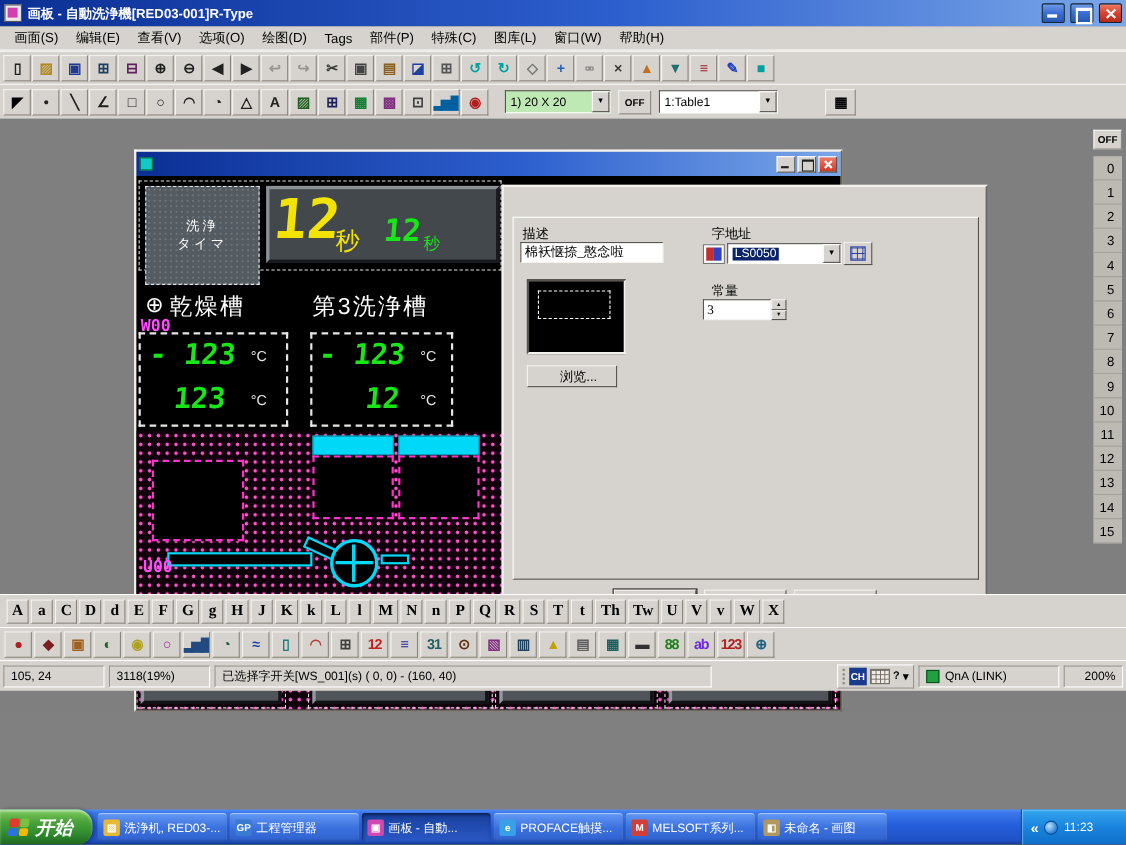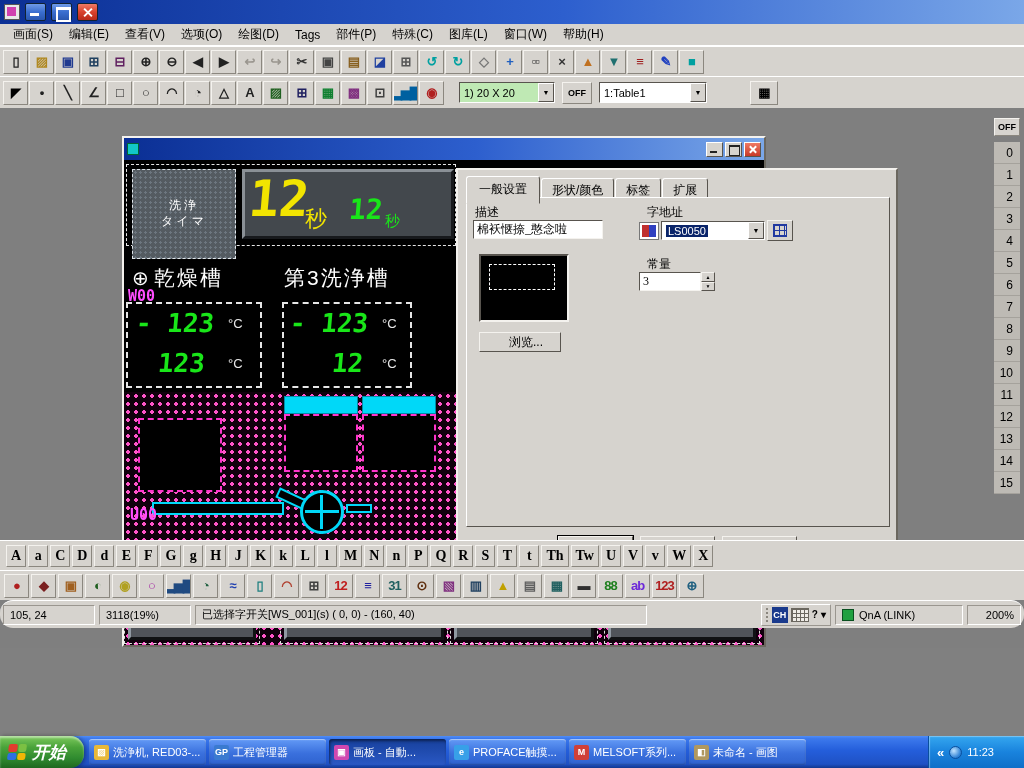--- a/index.html
+++ b/index.html
@@ -159,21 +159,21 @@
   .btn.default { box-shadow:0 0 0 1px #000; }
   
   .lettersbar { position:absolute; left:0; top:540px; width:100%; height:30px; background:#d6d3ce;
     border-top:1px solid #fff; display:flex; align-items:center; padding:0 6px; gap:2px; }
   .letter-btn { min-width:20px; padding:2px 4px; text-align:center; font-family:"Liberation Serif",serif;
     font-size:14px; font-weight:bold; background:#d6d3ce; border:1px solid; border-color:#f4f2ee #8b877f #8b877f #f4f2ee; }
   .partsbar { position:absolute; left:0; top:570px; width:100%; height:30px; background:#d6d3ce;
     border-top:1px solid #fff; display:flex; align-items:center; padding:0 4px; gap:2px; }
   
   .statusbar { position:absolute; left:0; top:600px; width:100%; height:28px; background:#d6d3ce;
-    border-top:1px solid #fff; display:flex; align-items:center; padding:0 3px; gap:4px;border-radius:13px; }
+    border-top:1px solid #fff; display:flex; align-items:center; padding:0 3px; gap:4px; }
   .sb-cell { height:20px; border:1px solid; border-color:#9a968f #fff #fff #9a968f;
     font-size:11px; padding:0 6px; display:flex; align-items:center; white-space:nowrap; overflow:hidden; }
   .sb-c1{ width:92px; } .sb-c2{ width:92px; } .sb-c3{ width:452px; }
   .sb-spacer{ flex:1; }
   .lang-bar { display:flex; align-items:center; gap:3px; height:22px; padding:0 4px;
     background:#d6d3ce; border:1px solid; border-color:#fff #9a968f #9a968f #fff; }
   .grip { width:3px; height:14px; border-left:2px dotted #8a867e; }
   .lang-chip { width:16px; height:16px; background:#1a3a8c; color:#fff; font-size:9px; font-weight:bold;
     display:flex; align-items:center; justify-content:center; }
   .kb-icon { width:18px; height:14px; background:#efece6; border:1px solid #6b675f;
@@ -209,20 +209,21 @@
   .tray-chevron{ font-size:13px; font-weight:bold; }
   .tray-icon{ width:13px; height:13px; border-radius:50%; background:radial-gradient(circle at 35% 35%,#bfe3ff,#2a7fd4 70%); border:1px solid #0a4f9e; }
 </style>
 </head>
 <body>
 
 <div id="screen">
 
   <div class="titlebar">
     <span class="app-icon"></span>
+    <span class="title-text">画板 - 自動洗浄機[RED03-001]R-Type</span>
     <span class="win-btn min"></span>
     <span class="win-btn max"></span>
     <span class="win-btn close"></span>
   </div>
 
   <div class="menubar">
 
   <span class="menu-item">画面(S)</span>
       <span class="menu-item">编辑(E)</span>
       <span class="menu-item">查看(V)</span>
@@ -470,27 +471,20 @@
 
         <div class="hmi-btn" style="left:4px;top:418px;width:128px;">モニタ</div>
         <div class="hmi-btn" style="left:160px;top:418px;width:160px;">タイマ設定</div>
         <div class="hmi-btn" style="left:330px;top:418px;width:140px;">補助機能</div>
         <div class="hmi-btn" style="left:484px;top:418px;width:148px;">アラーム</div>
       </div>
     </div>
 
     <div class="dialog">
       <div class="dlg-body">
-        <div class="tabs">
-
-        <div class="tab active"><span>一般设置</span></div>
-            <div class="tab"><span>形状/颜色</span></div>
-            <div class="tab"><span>标签</span></div>
-            <div class="tab"><span>扩展</span></div>
-          </div>
         <div class="tabpanel">
           <span class="fld-label" style="left:8px;top:6px;">描述</span>
           <input class="text-input" style="left: 6px; top: 22px; width: 130px;" value="棉袄惬捺_憨念啦">
 
           <span class="fld-label" style="left:180px;top:6px;">字地址</span>
           <div class="addr-row">
             <span class="addr-icon"></span>
             <div class="combo addr-combo">
               <span class="combo-text"><span class="hl">LS0050</span></span>
               <span class="combo-arrow"></span>

